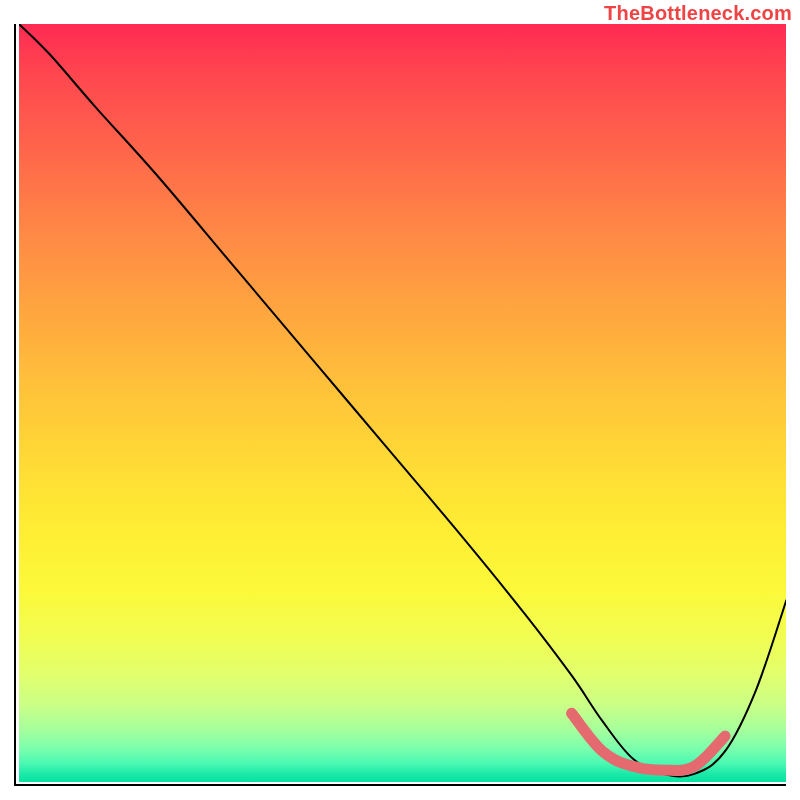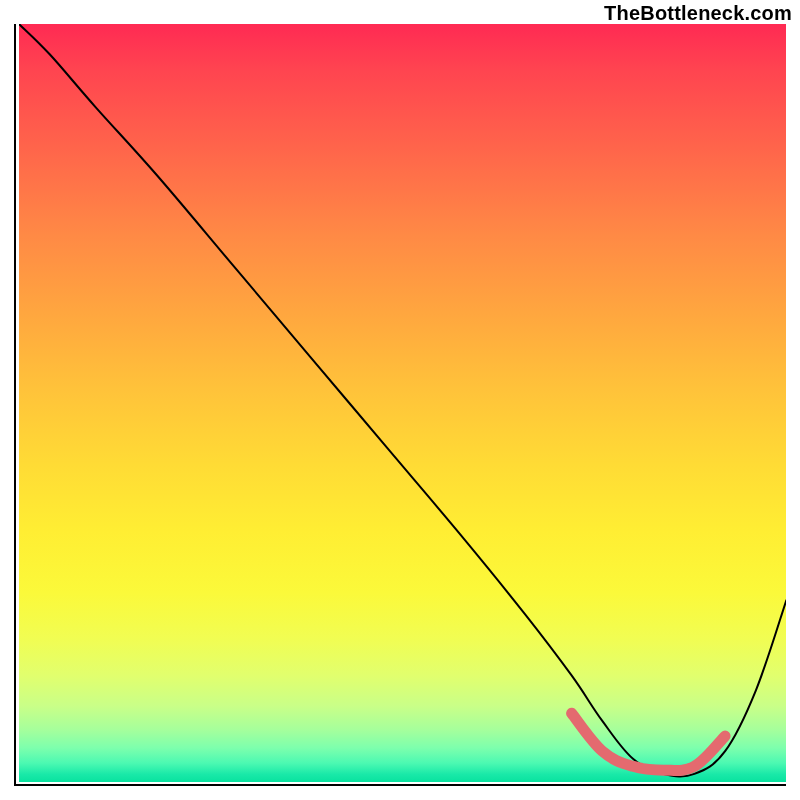--- a/index.html
+++ b/index.html
@@ -15,21 +15,21 @@
     position: relative;
     width: 800px;
     height: 800px;
   }
   .watermark {
     position: absolute;
     top: 2px;
     right: 8px;
     font-size: 20px;
     font-weight: 600;
-    color: #000000;
+    color: #ef4444;
     letter-spacing: 0.2px;
   }
   .plot {
     position: absolute;
     left: 14px;
     top: 24px;
     width: 772px;
     height: 762px;
     box-sizing: border-box;
     border-left: 2.5px solid #000;

